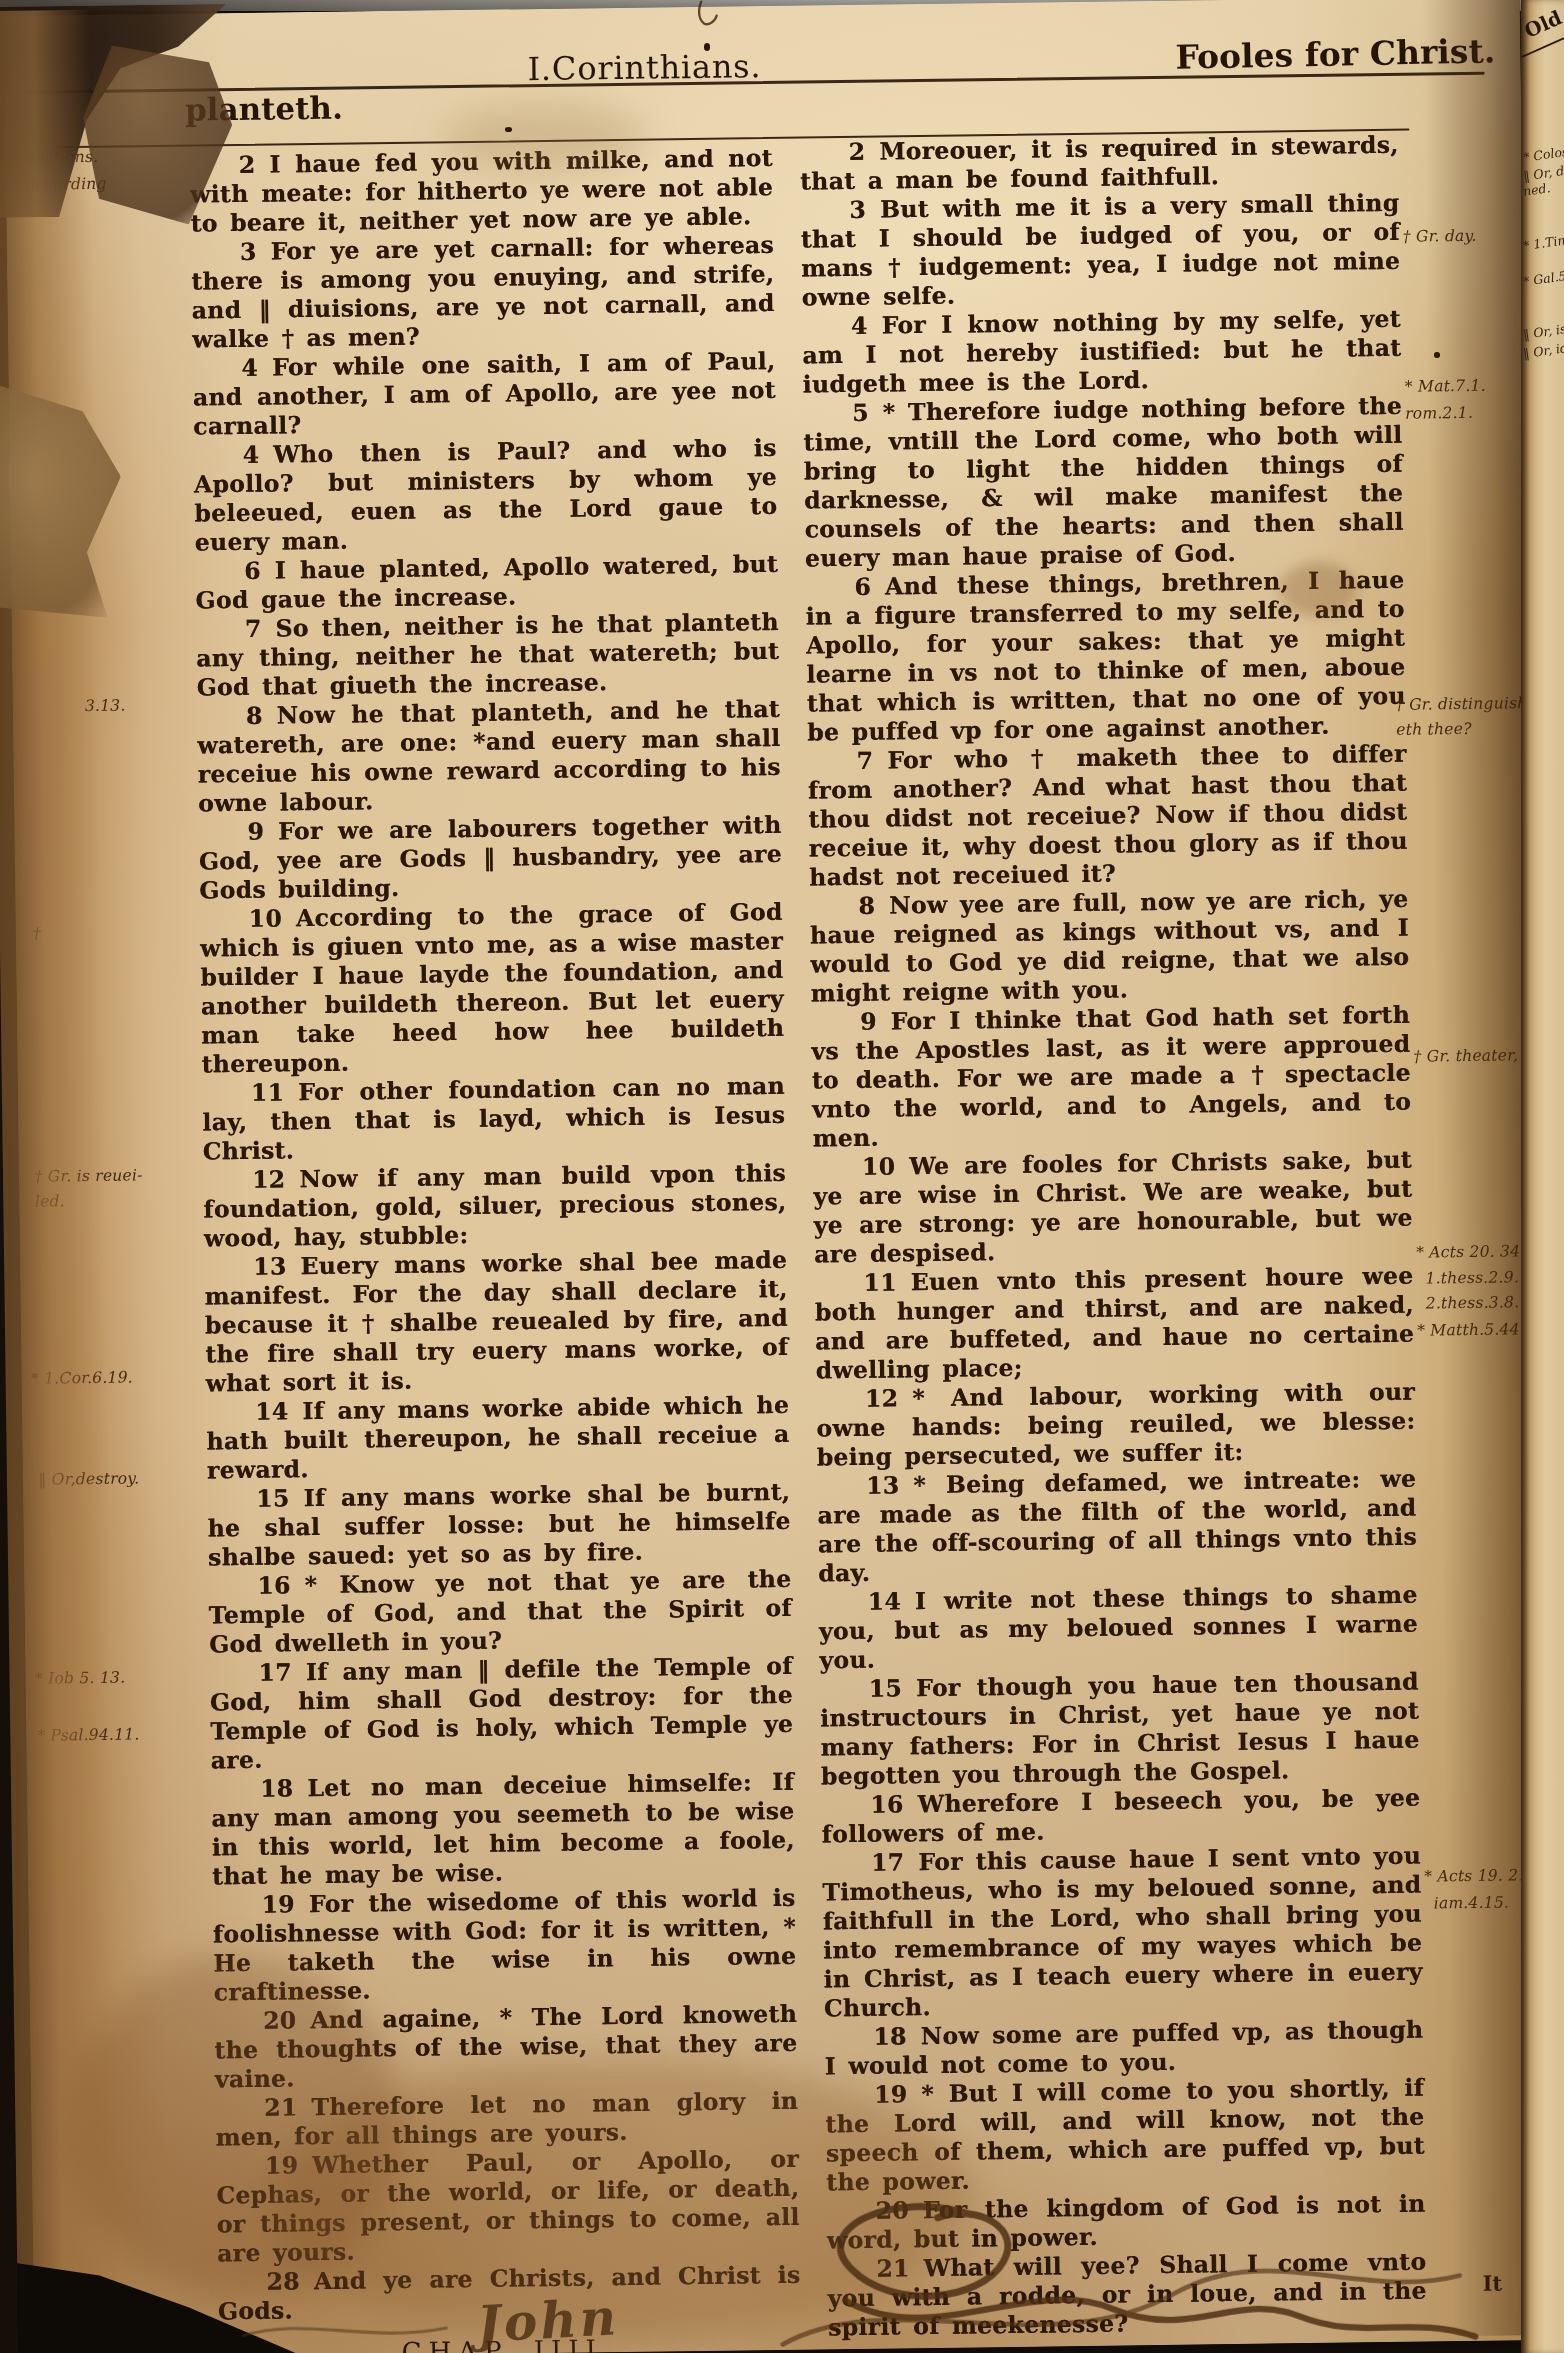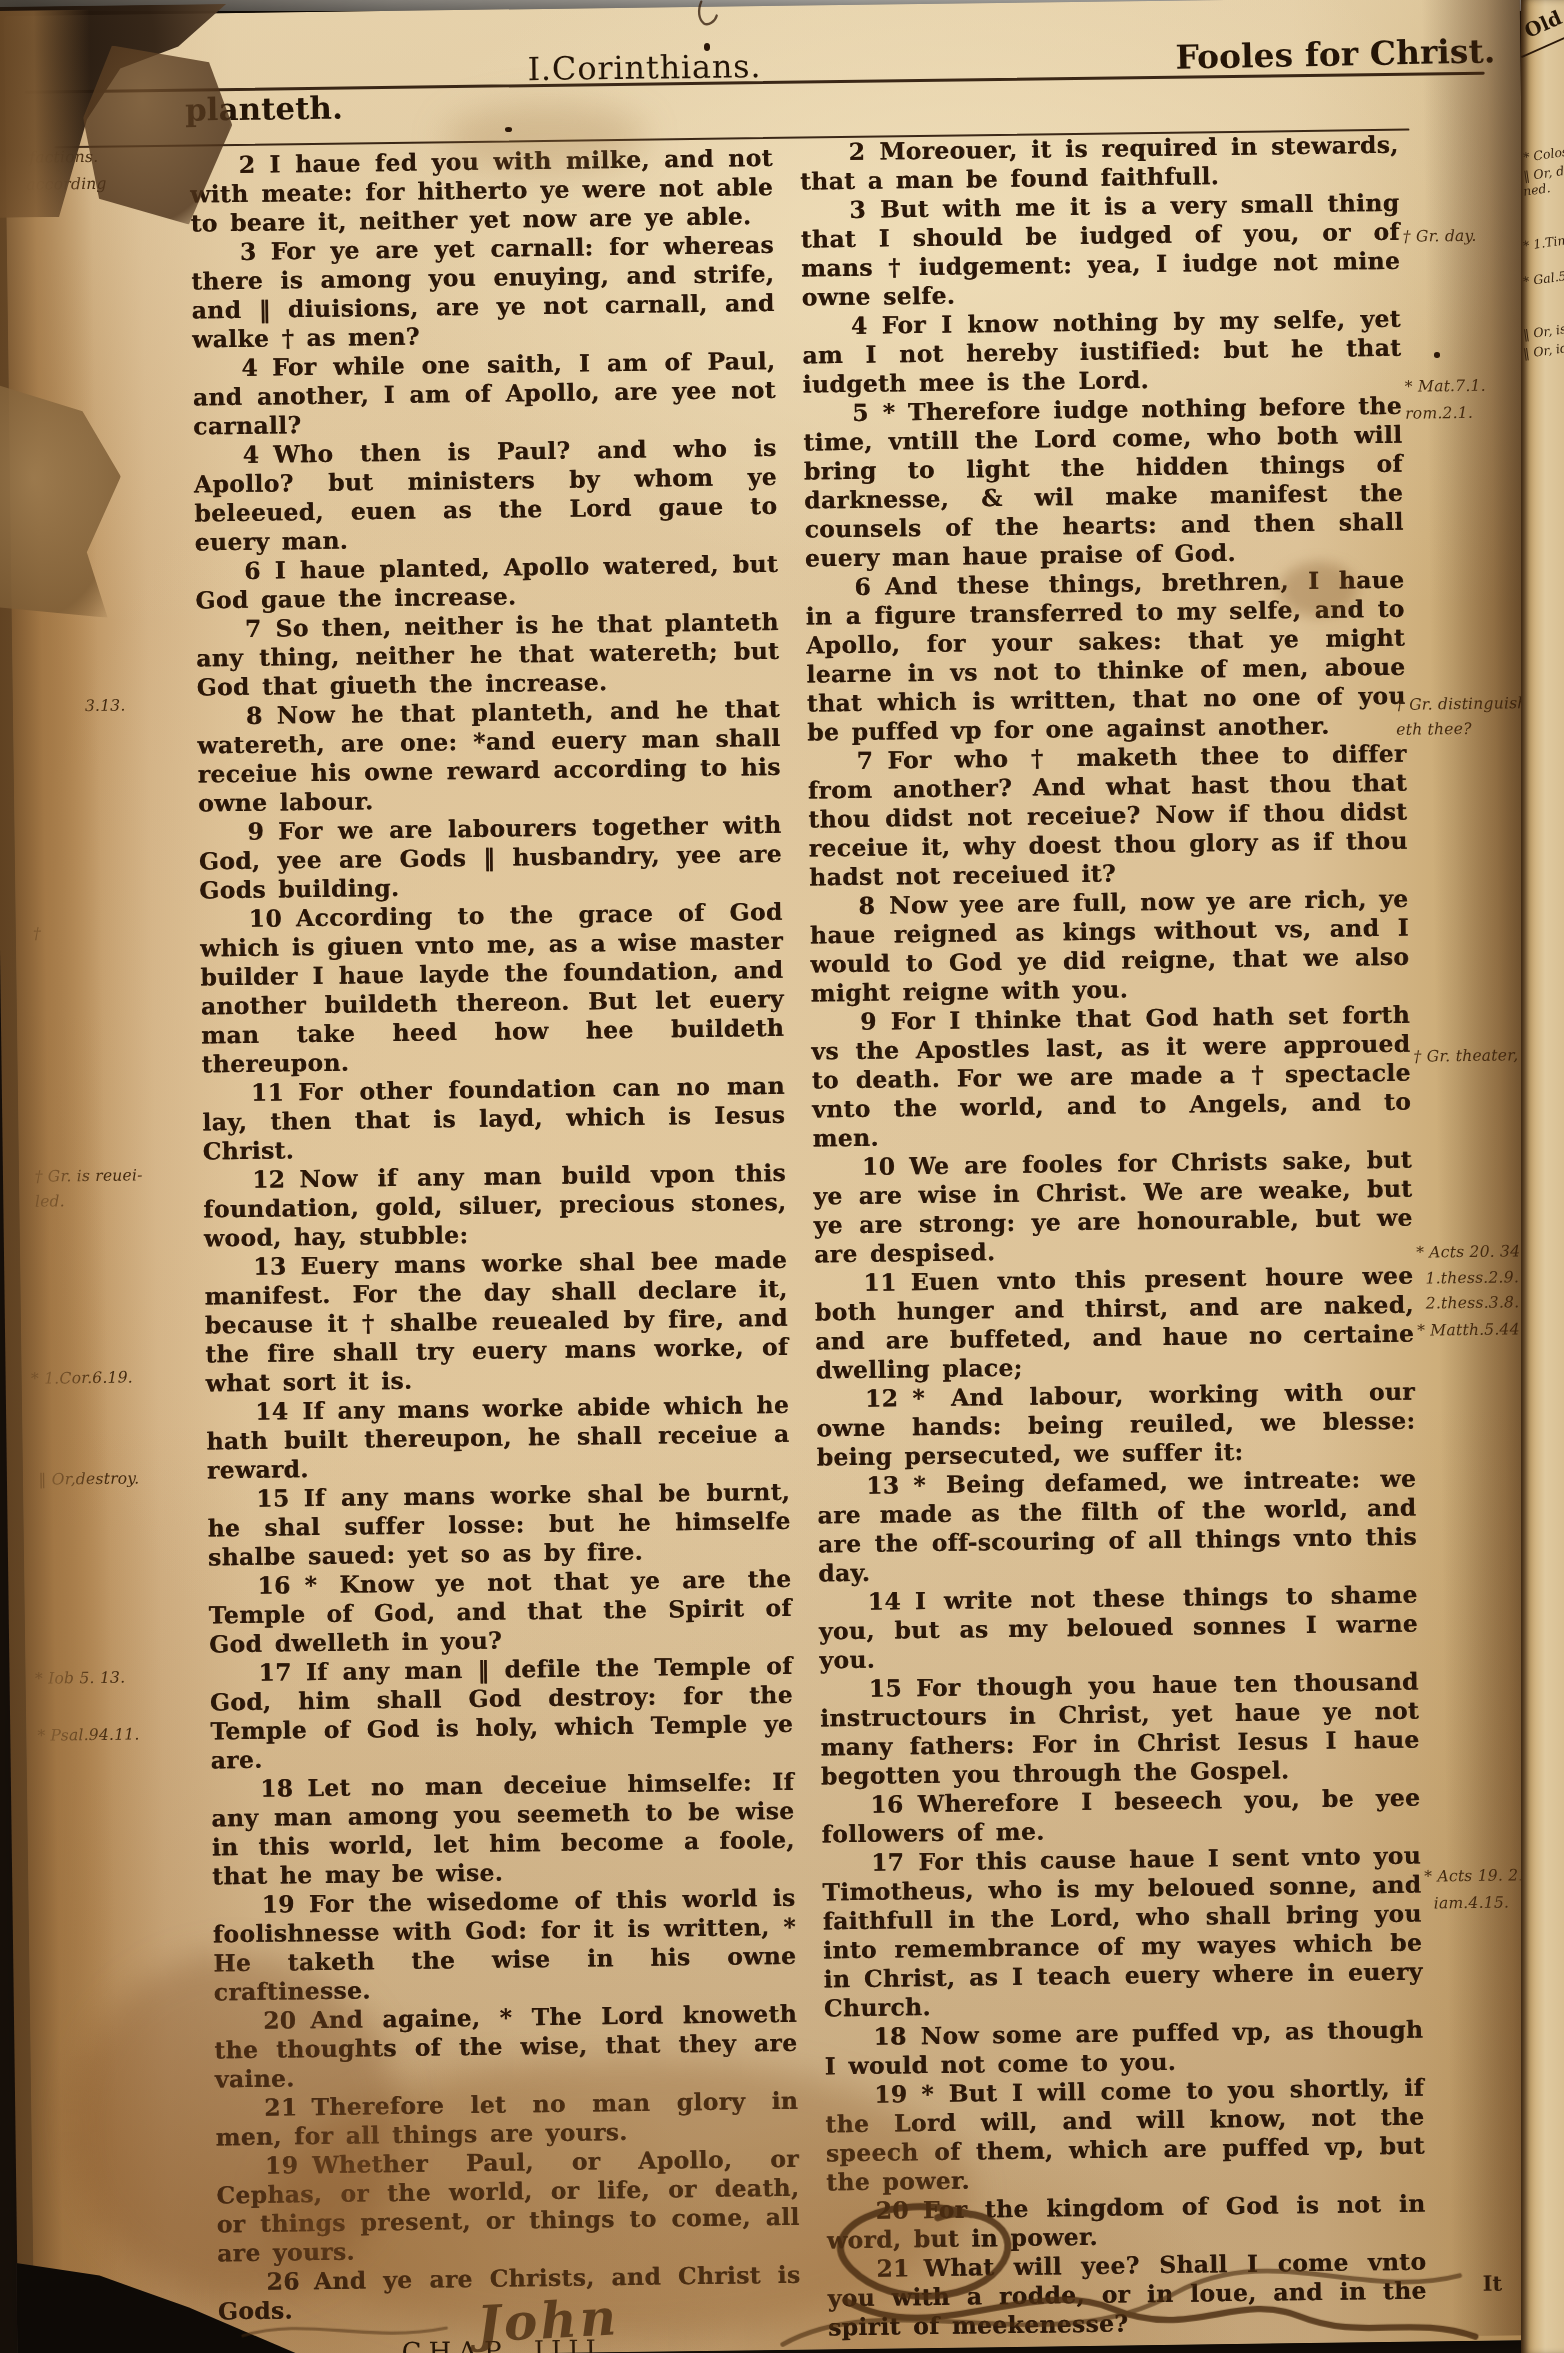--- a/index.html
+++ b/index.html
@@ -140,21 +140,21 @@
           <p class="verse"><span class="vnum">18</span><span class="vtext">Let no man deceiue himselfe: If any man among you seemeth to be wise in this world, let him become a foole, that he may be wise.</span></p>
 
           <p class="verse"><span class="vnum">19</span><span class="vtext">For the wisedome of this world is foolishnesse with God: for it is written, * He taketh the wise in his owne craftinesse.</span></p>
 
           <p class="verse"><span class="vnum">20</span><span class="vtext">And againe, * The Lord knoweth the thoughts of the wise, that they are vaine.</span></p>
 
           <p class="verse"><span class="vnum">21</span><span class="vtext">Therefore let no man glory in men, for all things are yours.</span></p>
 
           <p class="verse"><span class="vnum">19</span><span class="vtext">Whether Paul, or Apollo, or Cephas, or the world, or life, or death, or things present, or things to come, all are yours.</span></p>
 
-          <p class="verse"><span class="vnum">26</span><span class="vtext">And ye are Christs, and Christ is Gods.</span></p>
+          <p class="verse"><span class="vnum">28</span><span class="vtext">And ye are Christs, and Christ is Gods.</span></p>
         </div>
       <h2 class="chap">CHAP. IIII.</h2>
 
     </div>
 
     <div class="col col-right">
       <div>
 
           <p class="verse"><span class="vnum">2</span><span class="vtext">Moreouer, it is required in stewards, that a man be found faithfull.</span></p>
 

